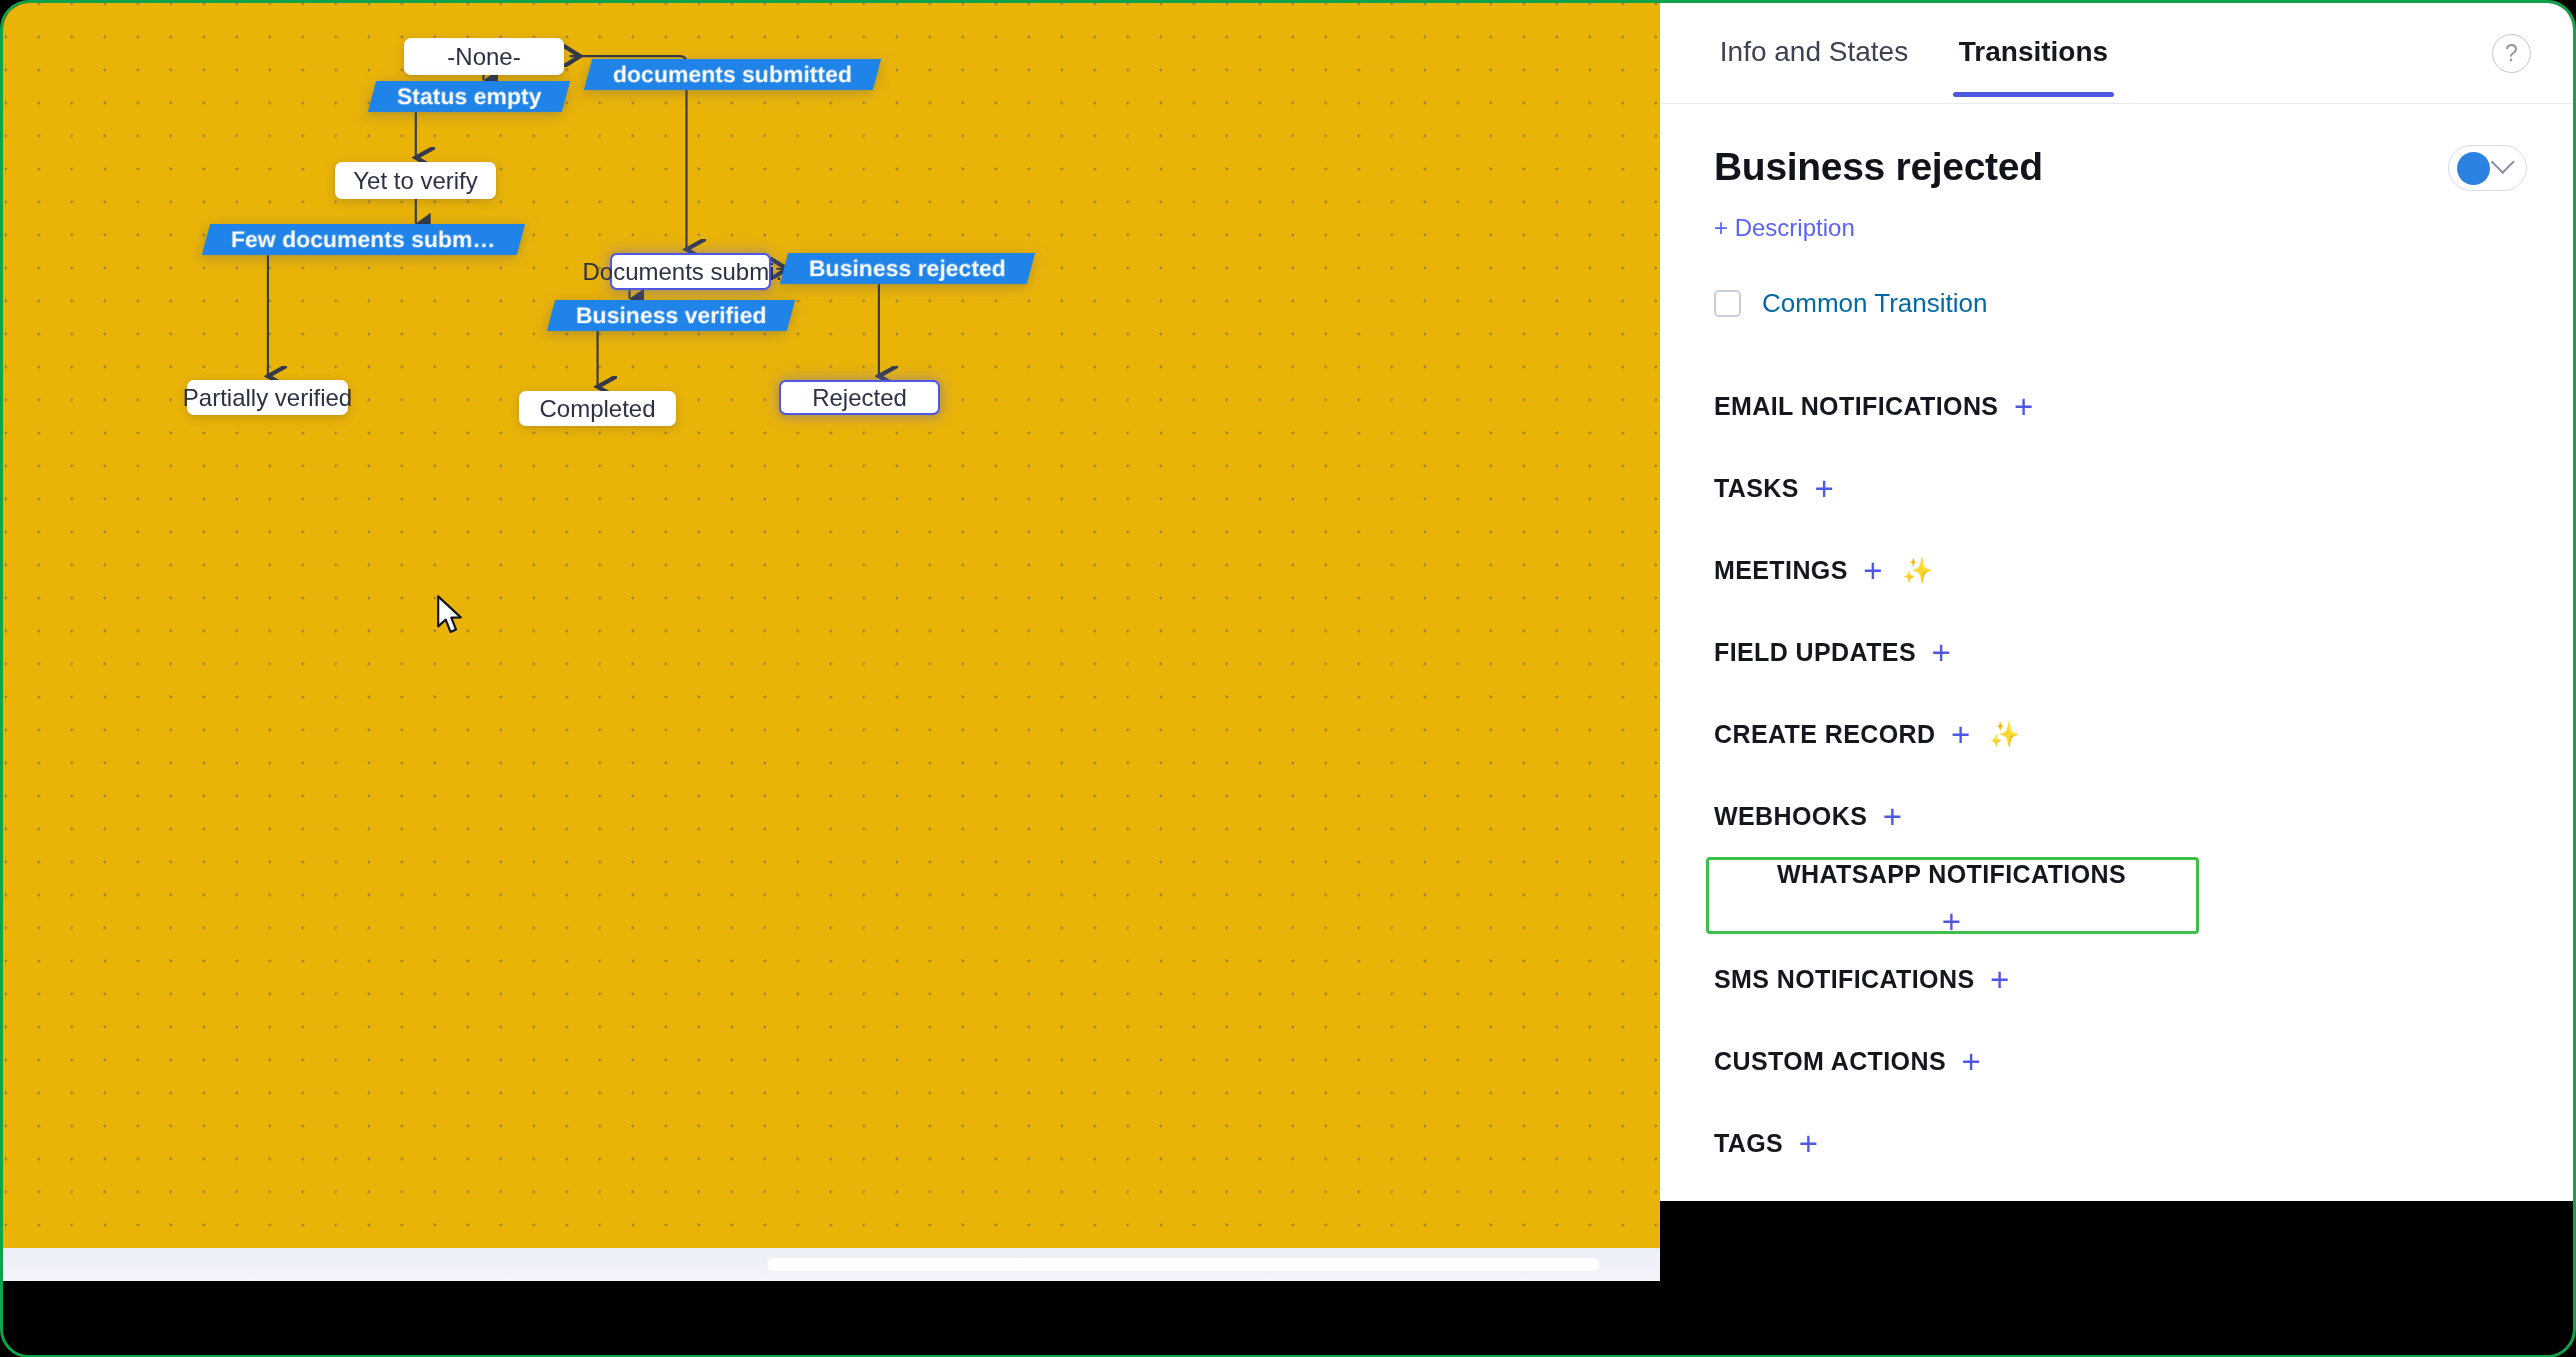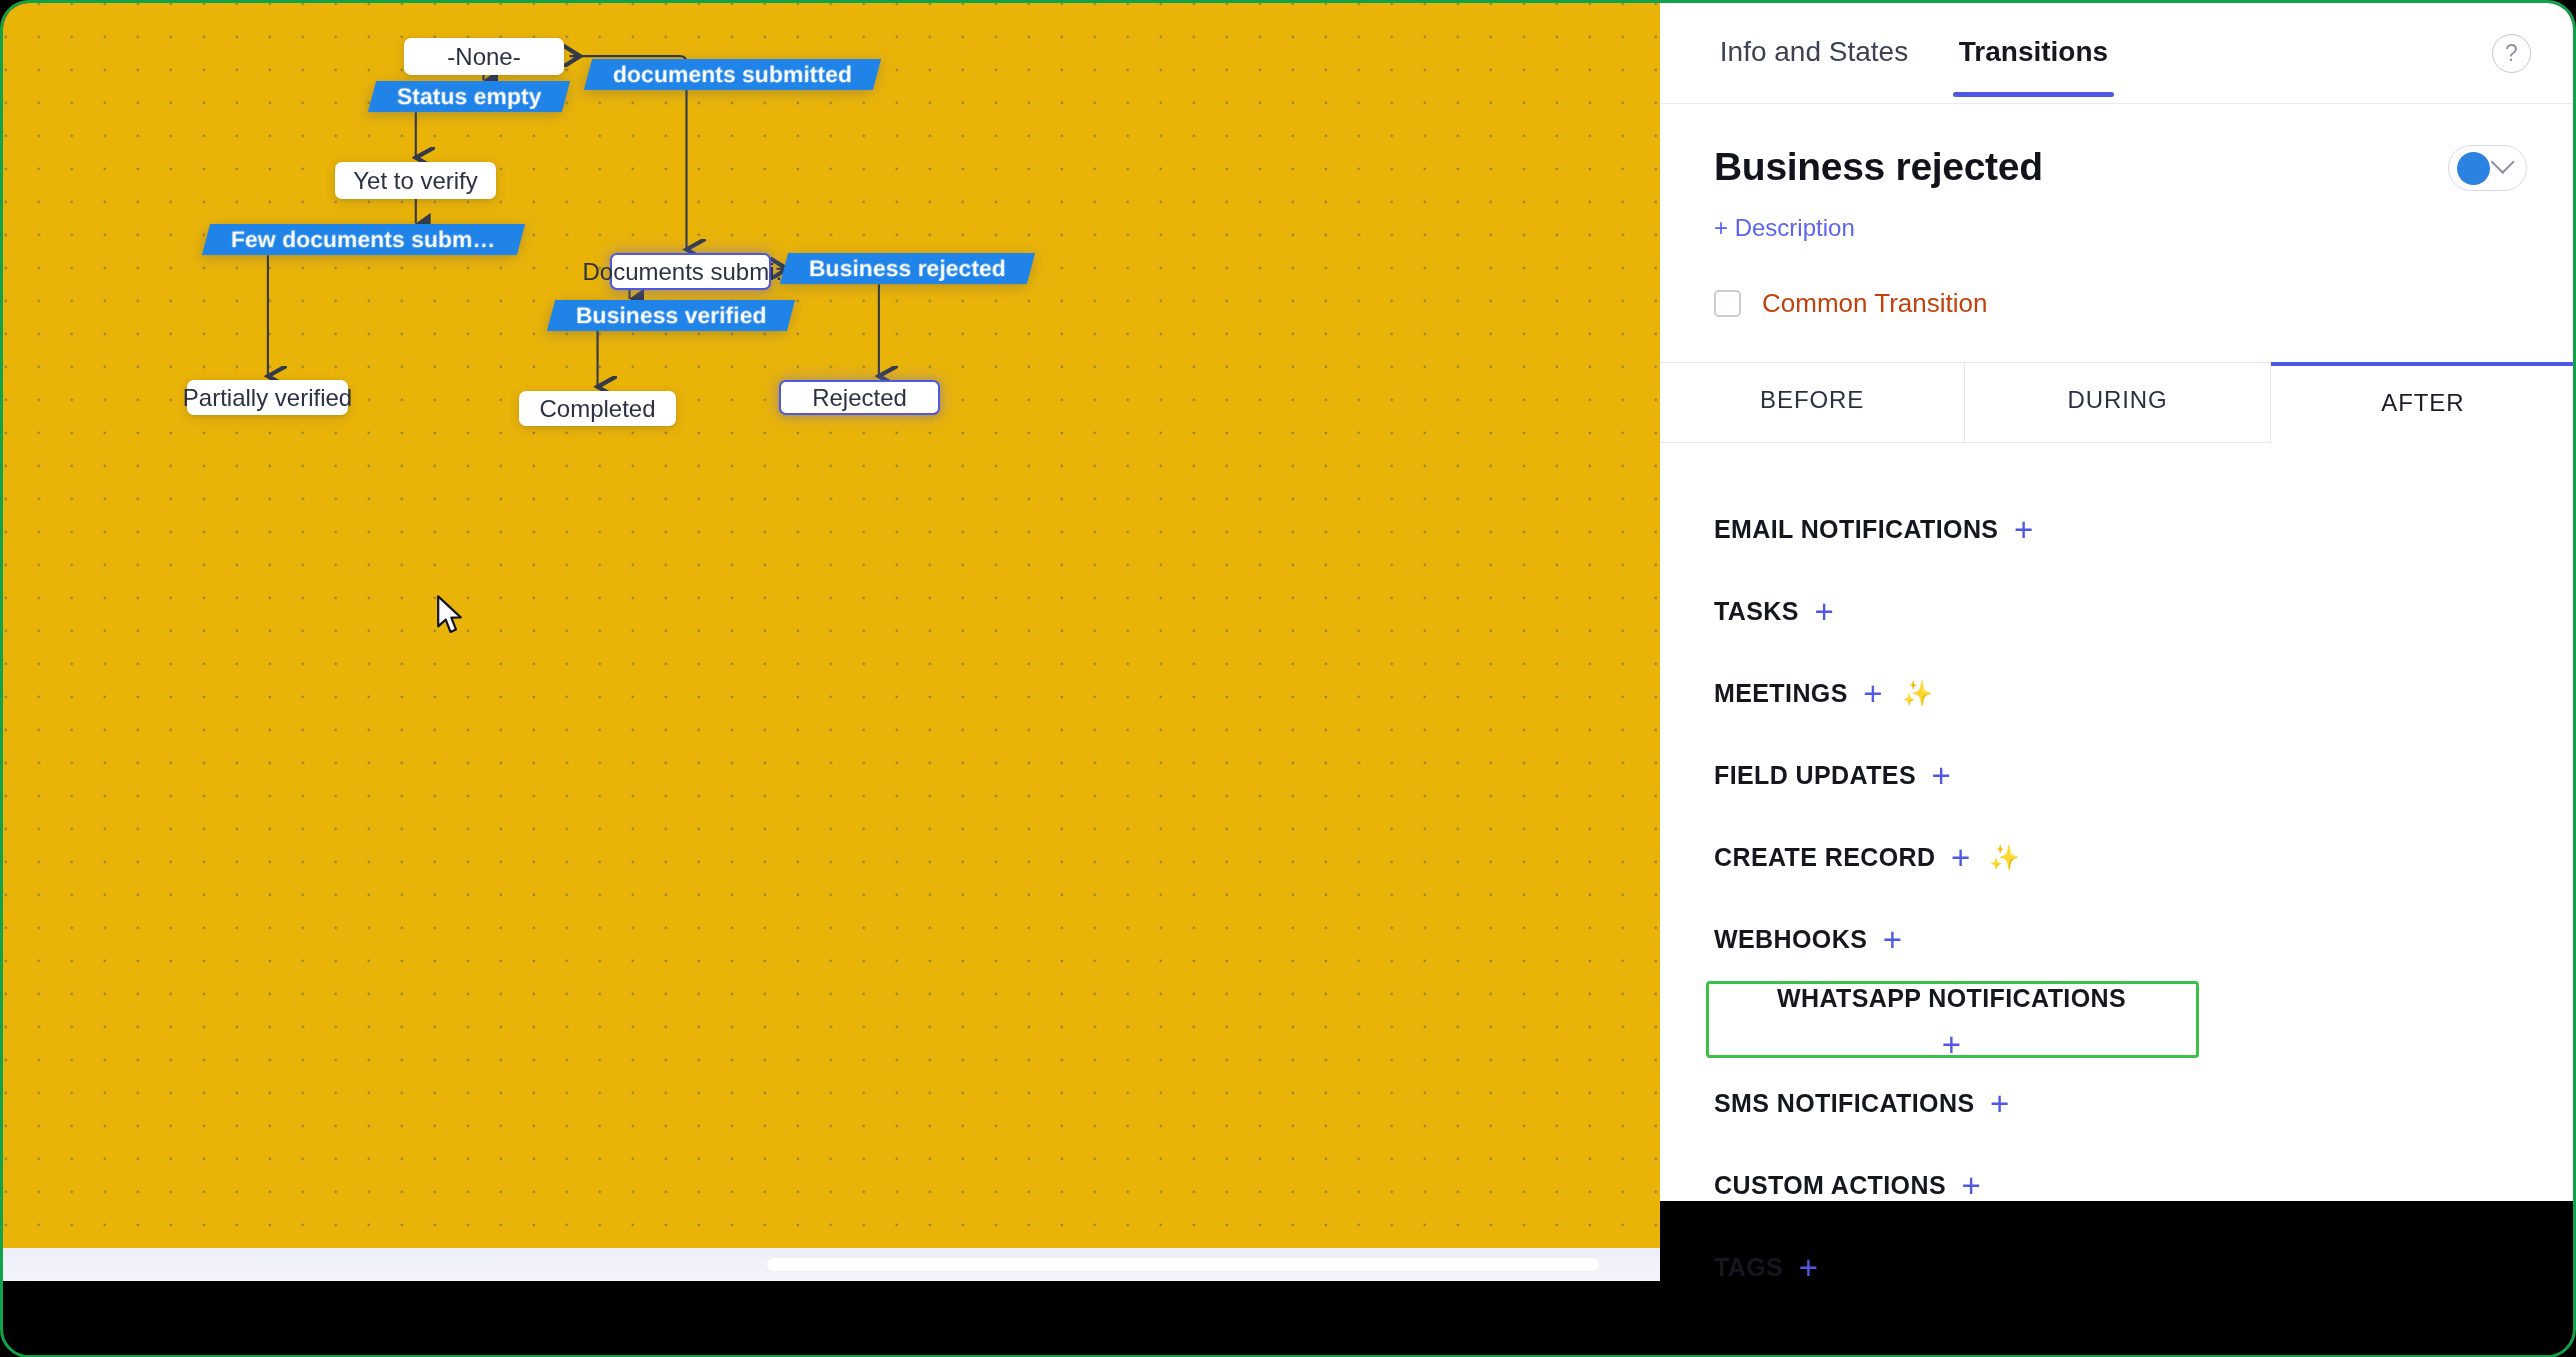--- a/index.html
+++ b/index.html
@@ -126,21 +126,21 @@
     width: 79px; height: 46px; border-radius: 25px;
     border: 1.5px solid #d7daea; background: #fff;
     display: flex; align-items: center; gap: 3.9px;
     padding: 0 7.7px; cursor: pointer;
   }
   #status-dot { width: 33px; height: 33px; border-radius: 50%; background: #2b82e0; }
   #status-chev { width: 17.4px; height: 17.4px; border-right: 2.9px solid #8b90a4; border-bottom: 2.9px solid #8b90a4; transform: rotate(45deg) translate(-3.9px,-3.9px); }
 
   #common-row { display: flex; align-items: center; gap: 21px; padding: 46px 54px 0; }
   #common-box { width: 27px; height: 27px; border: 2.4px solid #c9ccdc; border-radius: 4.8px; cursor: pointer; }
-  #common-label { font-size: 26px; color: #c2410c; }
+  #common-label { font-size: 26px; color: #0369a1; }
 
   #stage-tabs {
     margin-top: 43px;
     display: flex;
     border-top: 1.5px solid #e4e6f0;
     border-bottom: 1.5px solid #e4e6f0;
   }
   .stab {
     flex: 1; text-align: center;
     padding: 23px 0 25px;
@@ -282,31 +282,20 @@
         <div id="status-dot"></div>
         <div id="status-chev"></div>
       </div>
     </div>
 
     <div id="common-row">
       <div id="common-box"></div>
       <div id="common-label">Common Transition</div>
     </div>
 
-    <div id="stage-tabs">
-      <div class="stab">
-        <span>BEFORE</span>
-      </div>
-      <div class="stab">
-        <span>DURING</span>
-      </div>
-      <div class="stab active">
-        <span>AFTER</span>
-      </div>
-    </div>
 
     <div id="sections">
 
       <div class="section-row">
         <span class="sec-label">EMAIL NOTIFICATIONS</span>
         <span class="sec-plus">+</span>
       </div>
 
       <div class="section-row">
         <span class="sec-label">TASKS</span>

